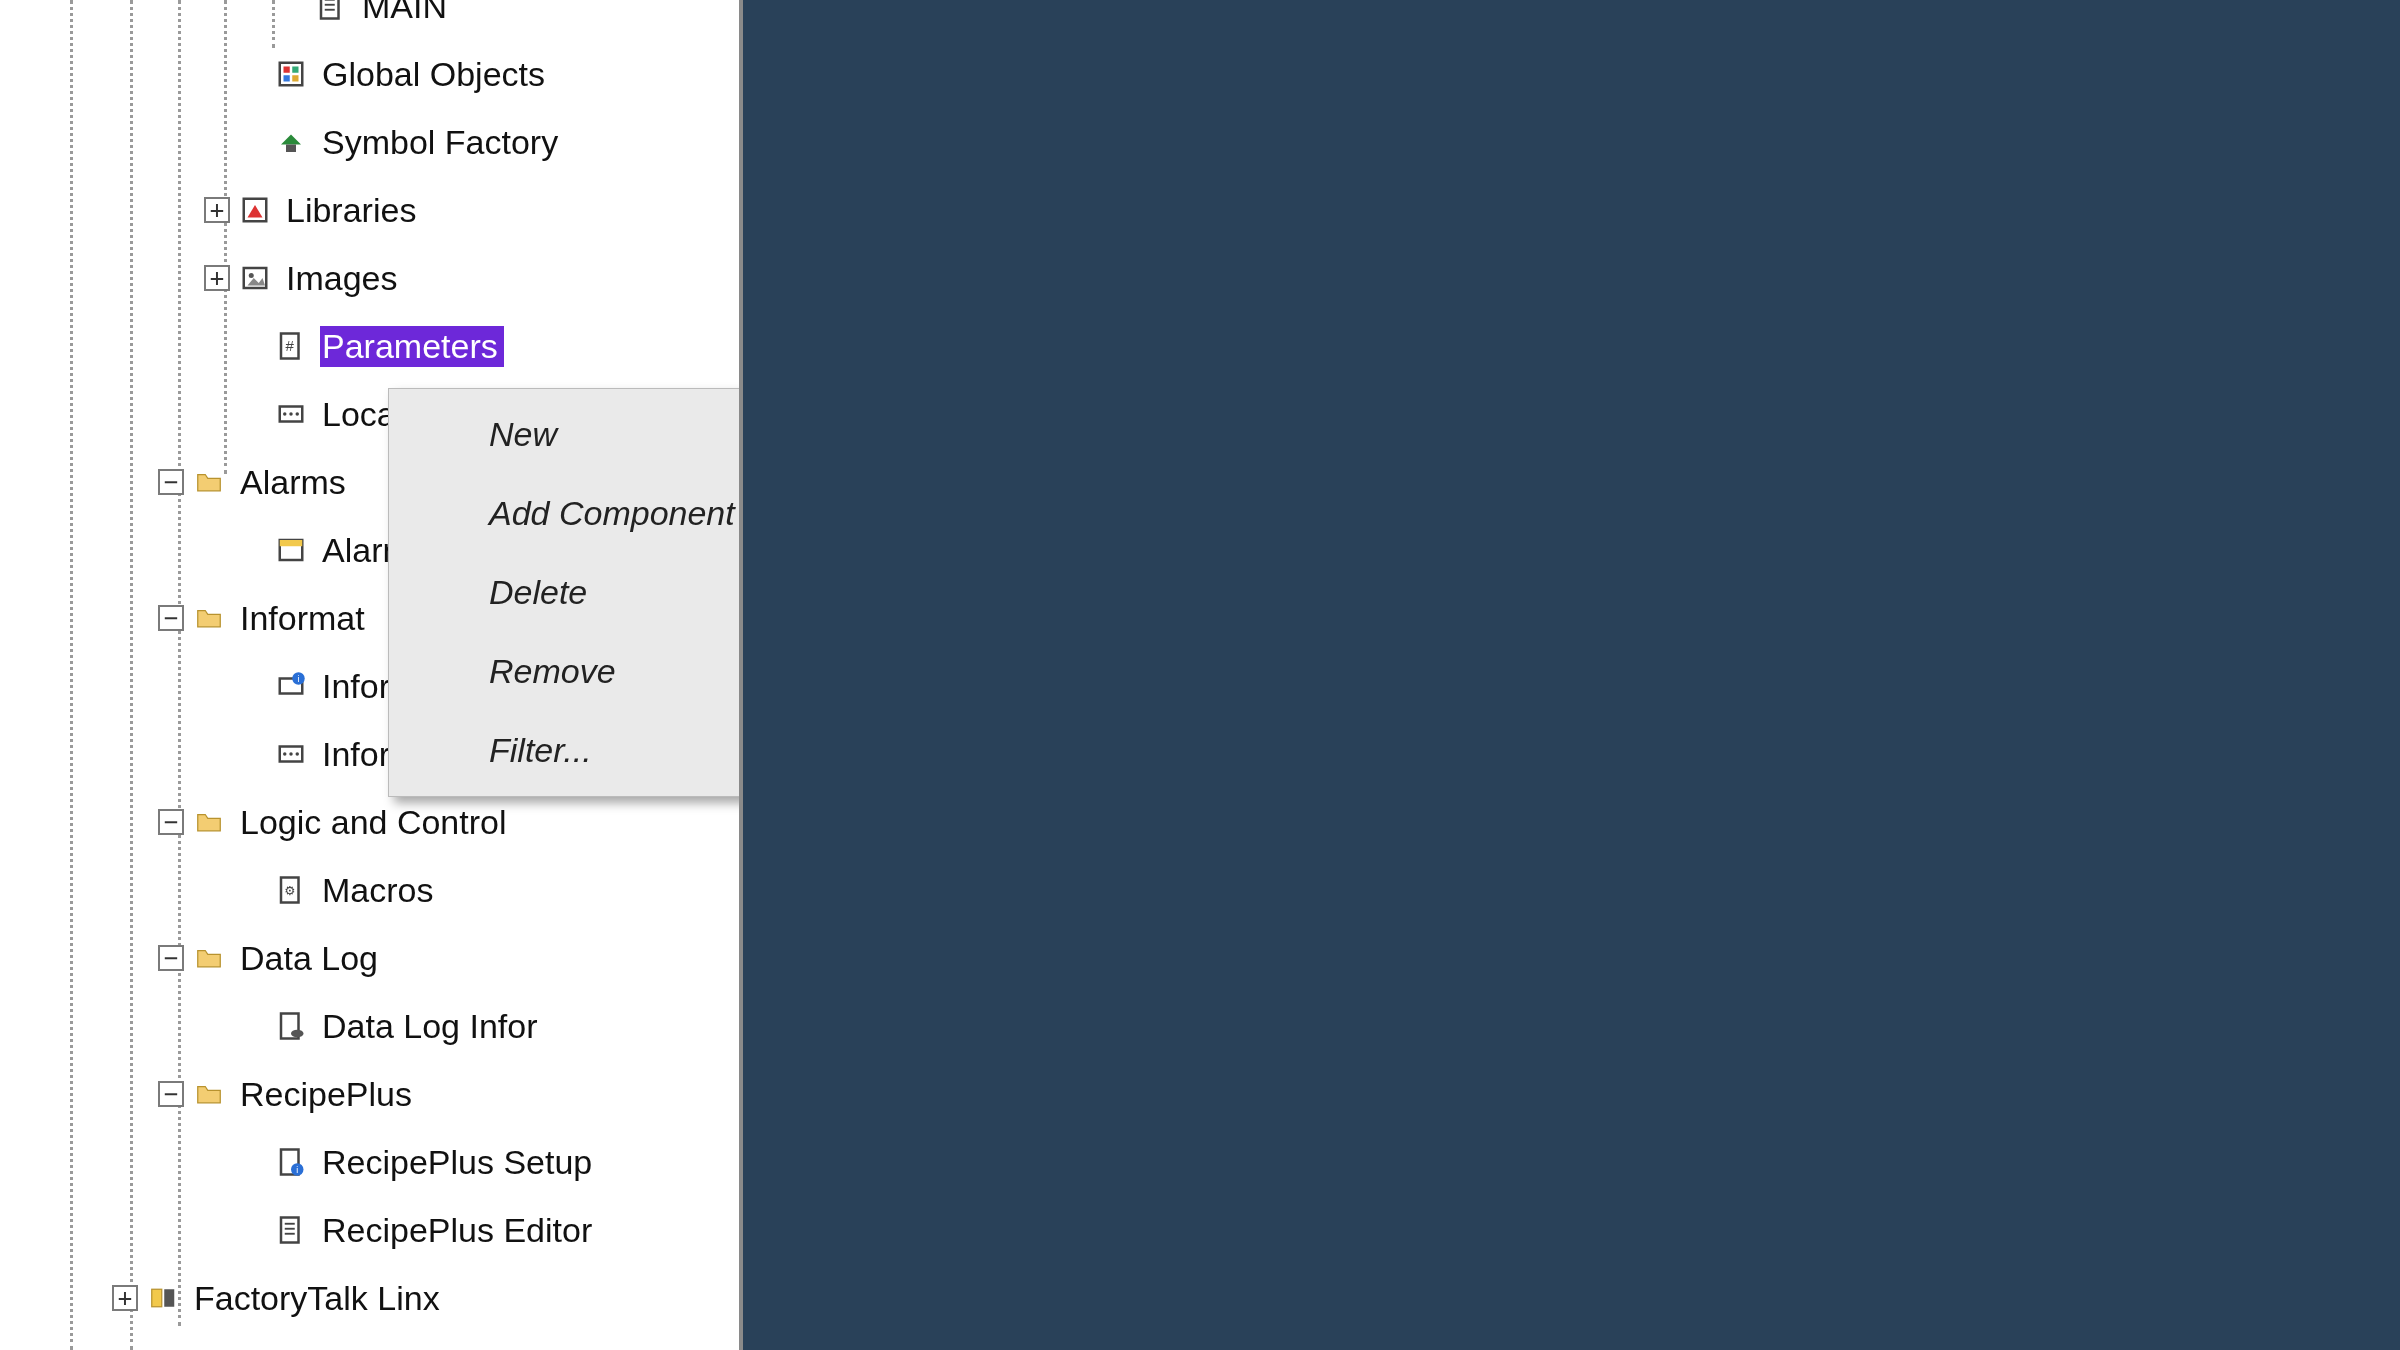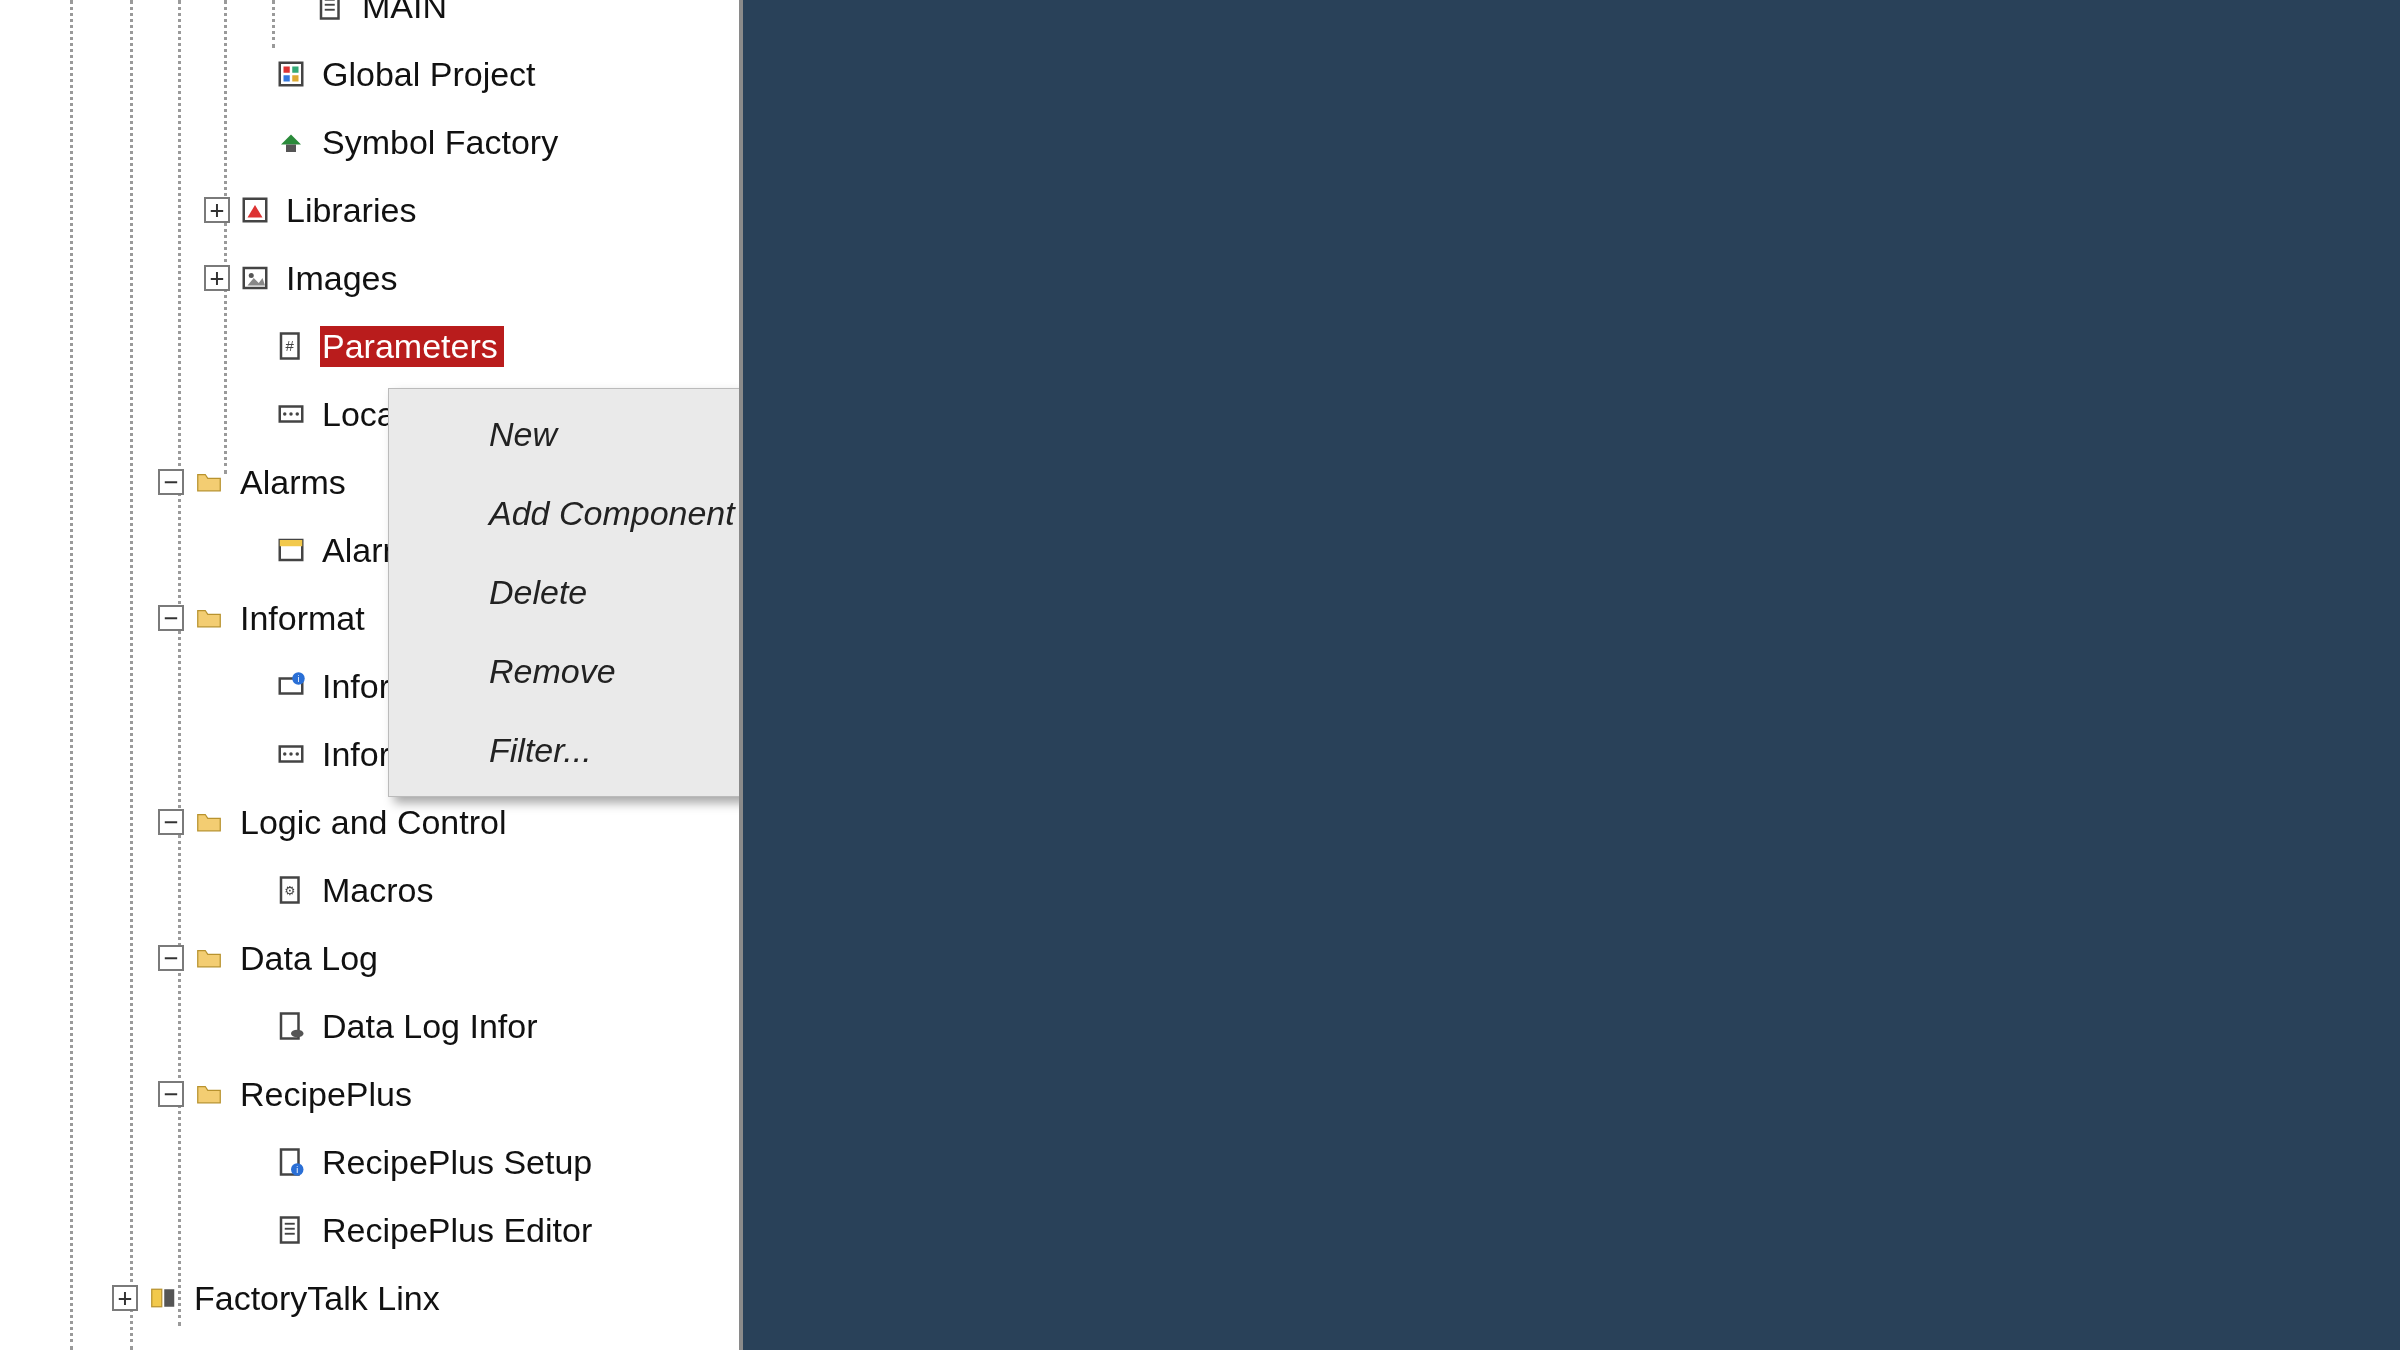--- a/index.html
+++ b/index.html
@@ -57,21 +57,21 @@
     flex-shrink: 0;
     display: inline-block;
   }
 
   .label {
     font-size: 34px;
     color: #111;
     padding: 1px 6px 1px 2px;
   }
   .label.selected {
-    background: #b91c1c;
+    background: #6d28d9;
     color: #fff;
   }
 
   
   .vline {
     position: absolute;
     border-left: 3px dotted #9a9a9a;
   }
 
   
@@ -134,21 +134,21 @@
       <span class="expander hidden"></span>
       <span class="icon">
         <svg viewBox="0 0 24 24" width="30" height="30">
             <rect x="3" y="3" width="18" height="18" fill="#fff" stroke="#444" stroke-width="2"></rect>
             <rect x="6" y="6" width="5" height="5" fill="#d33"></rect>
             <rect x="13" y="6" width="5" height="5" fill="#3a7"></rect>
             <rect x="6" y="13" width="5" height="5" fill="#37d"></rect>
             <rect x="13" y="13" width="5" height="5" fill="#da3"></rect>
           </svg>
       </span>
-      <span class="label">Global Project</span>
+      <span class="label">Global Objects</span>
     </div>
 
     <div class="row ind3">
       <span class="expander hidden"></span>
       <span class="icon">
         <svg viewBox="0 0 24 24" width="30" height="30">
             <path d="M4 14 L12 6 L20 14 Z" fill="#2a8a3a"></path>
             <rect x="8" y="14" width="8" height="6" fill="#555"></rect>
           </svg>
       </span>

